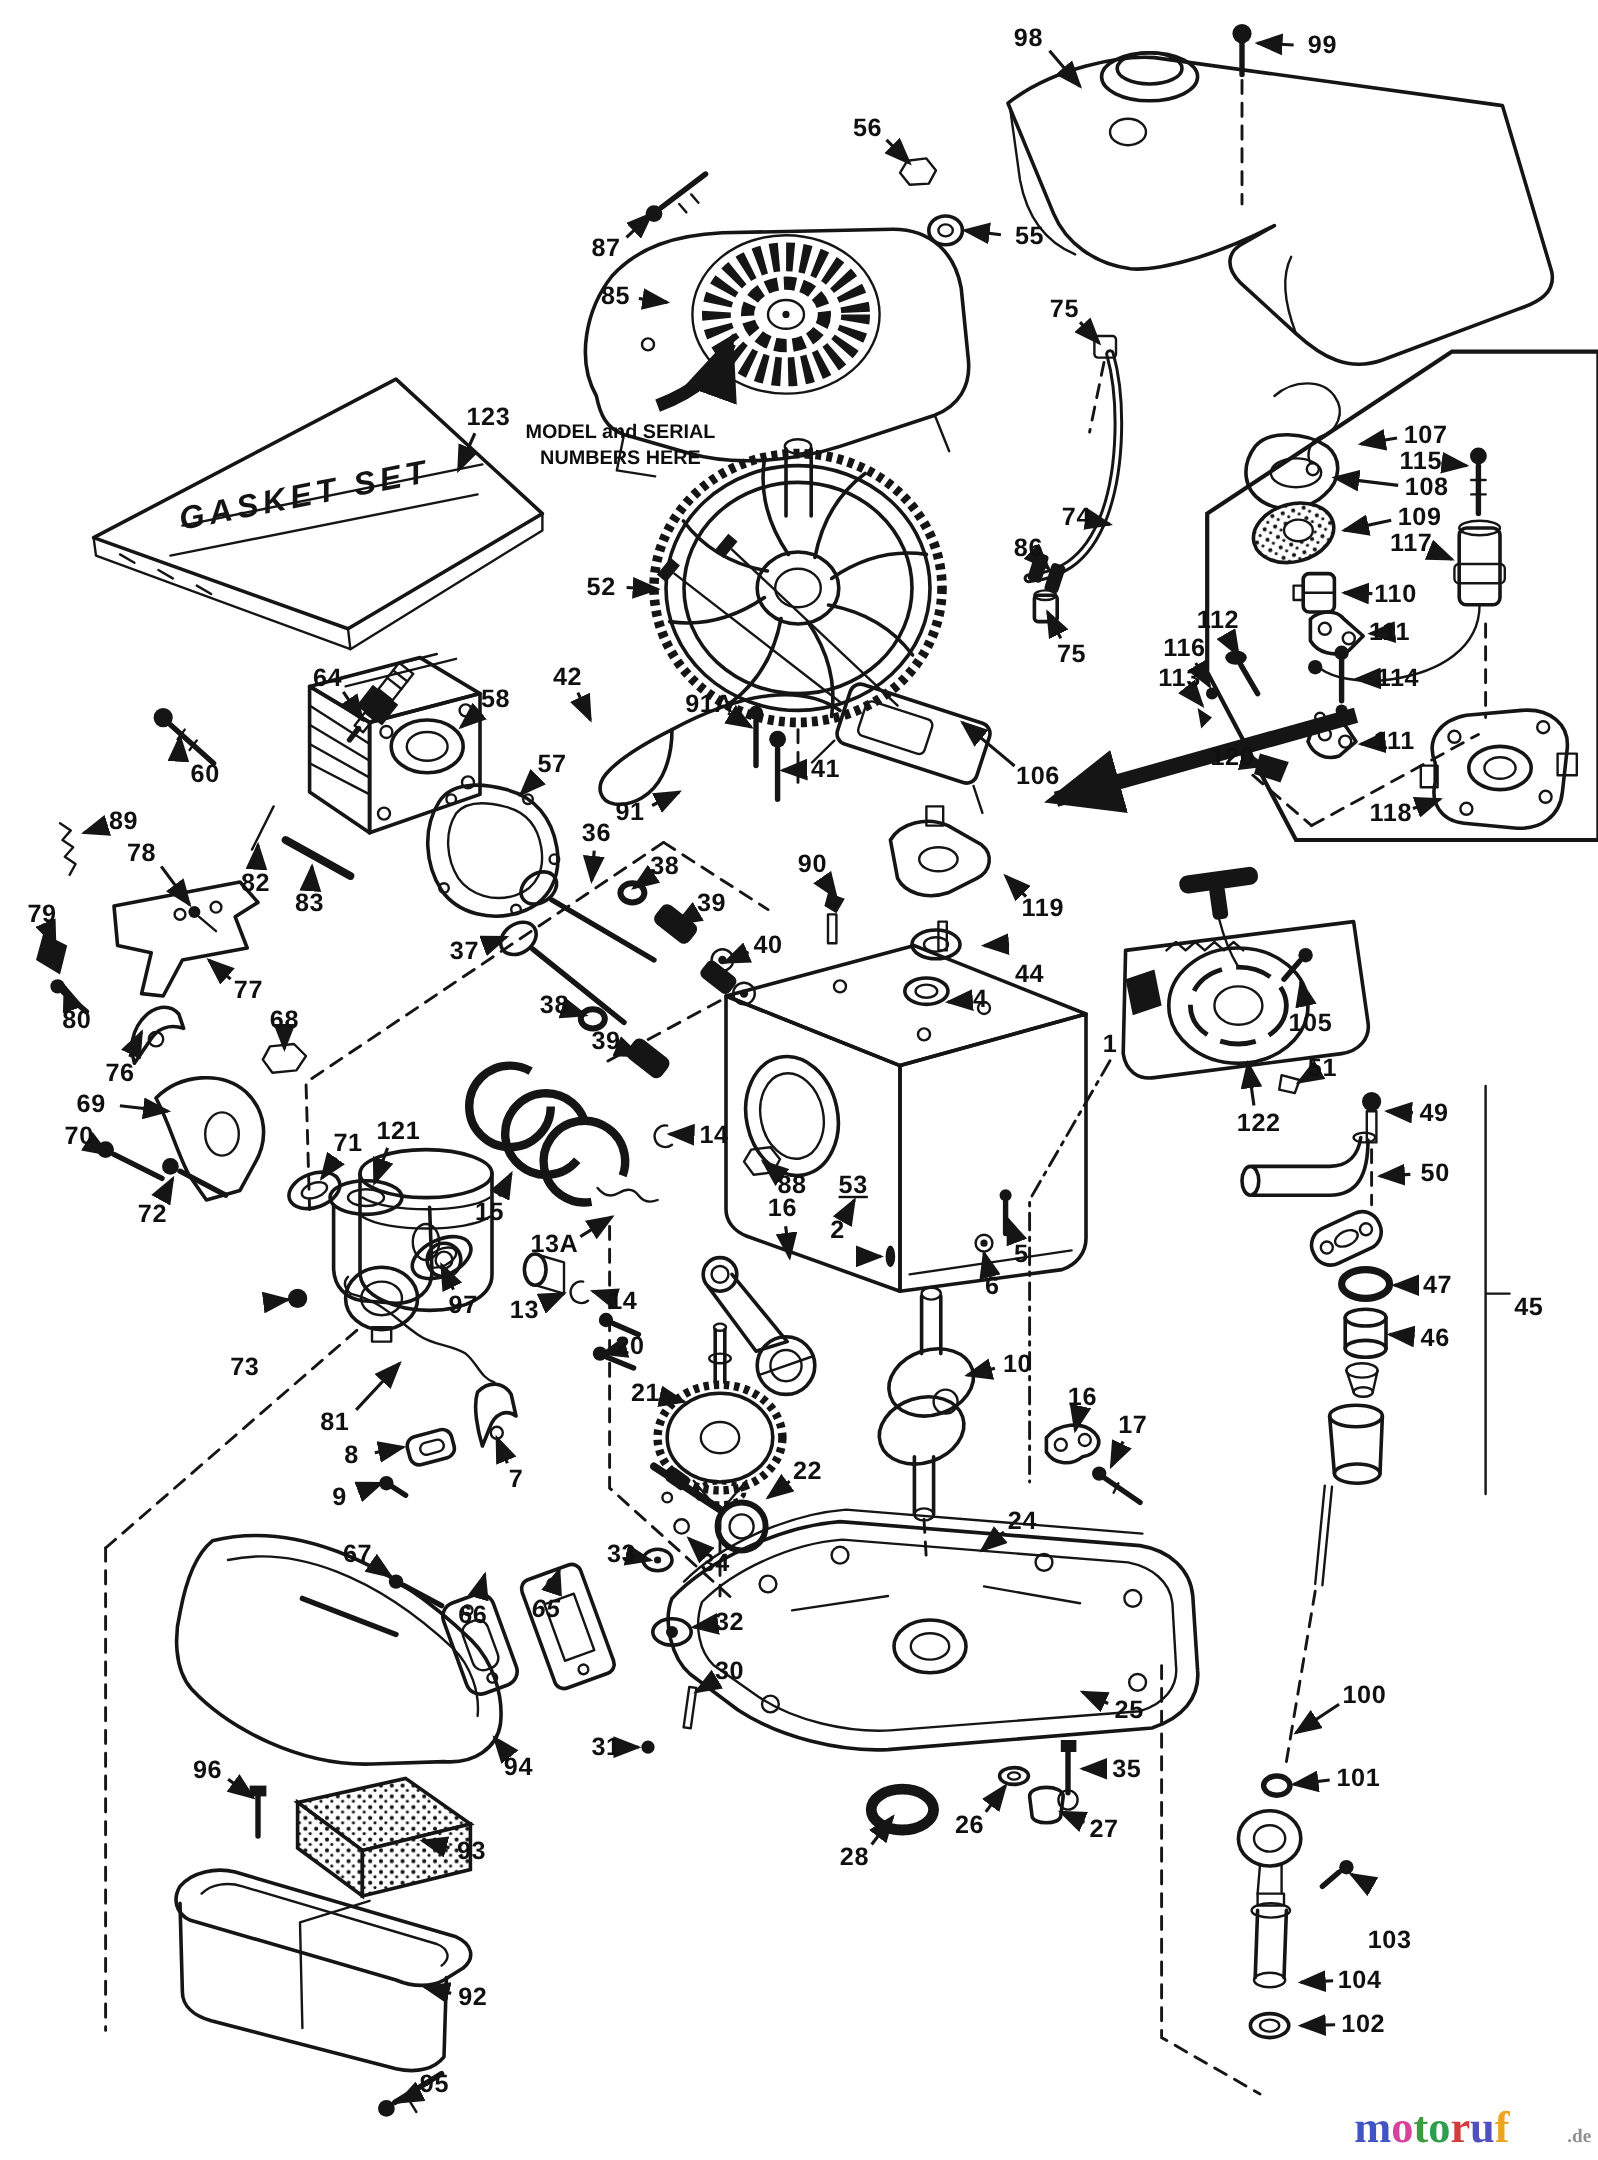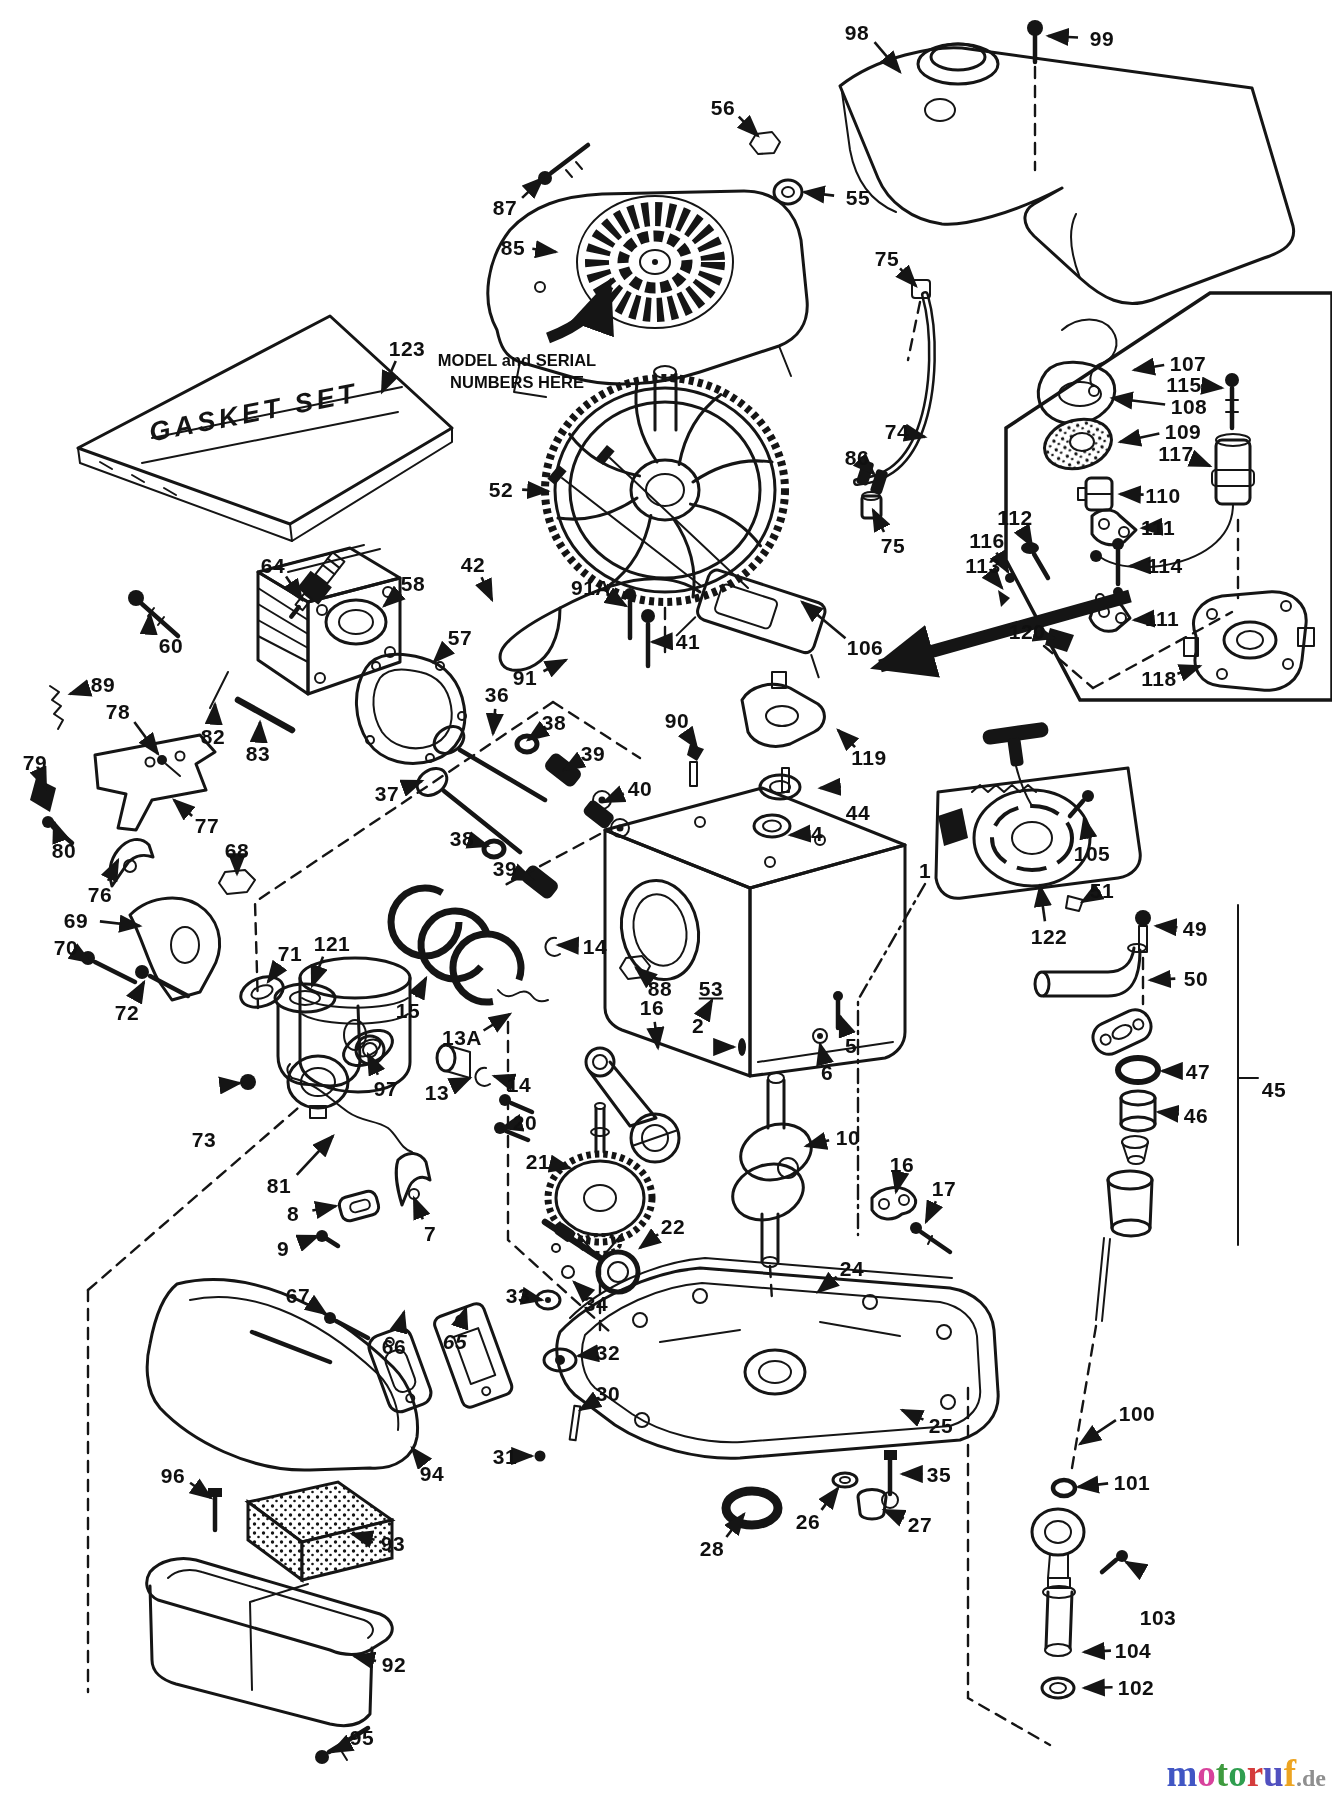--- a/index.html
+++ b/index.html
@@ -12,21 +12,21 @@
   .s6{stroke:#151515;stroke-width:6.5;fill:none;stroke-linecap:round;stroke-linejoin:round;}
   .f{fill:#151515;stroke:none;}
   .fw{fill:#ffffff;}
   .dash{stroke:#151515;stroke-width:2.4;fill:none;stroke-dasharray:11 8;stroke-linecap:round;}
   .dashdot{stroke:#151515;stroke-width:2.4;fill:none;stroke-dasharray:14 6 3 6;stroke-linecap:round;}
   .leader{stroke:#151515;stroke-width:2.6;fill:none;}
   .plabel{position:absolute;transform:translate(-50%,-50%);font:700 21px/1 "Liberation Sans",sans-serif;color:#101010;letter-spacing:.5px;white-space:nowrap;}
   .anno-model{position:absolute;left:517px;top:371px;transform:translate(-50%,-50%);font:700 16.5px/1.35 "Liberation Sans",sans-serif;color:#0d0d0d;text-align:center;white-space:nowrap;}
   .anno-gasket{position:absolute;left:254px;top:413px;transform:translate(-50%,-50%) rotate(-11deg);font-style:italic;font-weight:700;font-size:27px;letter-spacing:4px;color:#141414;font-family:"Liberation Sans",sans-serif;white-space:nowrap;}
   .watermark{position:absolute;right:6px;bottom:8px;font-family:"Liberation Serif",serif;font-weight:700;font-size:37px;line-height:1;white-space:nowrap;}
-  .watermark .de{font-size:24px;color:#8f8f8f;}
+  .watermark .de{font-size:16px;color:#8f8f8f;margin-left:48px;}
 </style>
 </head>
 <body>
 
 <div class="stage">
 
 <svg id="art" class="art" width="1332" height="1800" viewBox="0 0 1332 1800">
   <defs>
     <marker id="ah" markerWidth="9" markerHeight="7" refX="8" refY="3.5" orient="auto">
           <path d="M0,0 L9,3.5 L0,7 Z" fill="#151515"></path>

